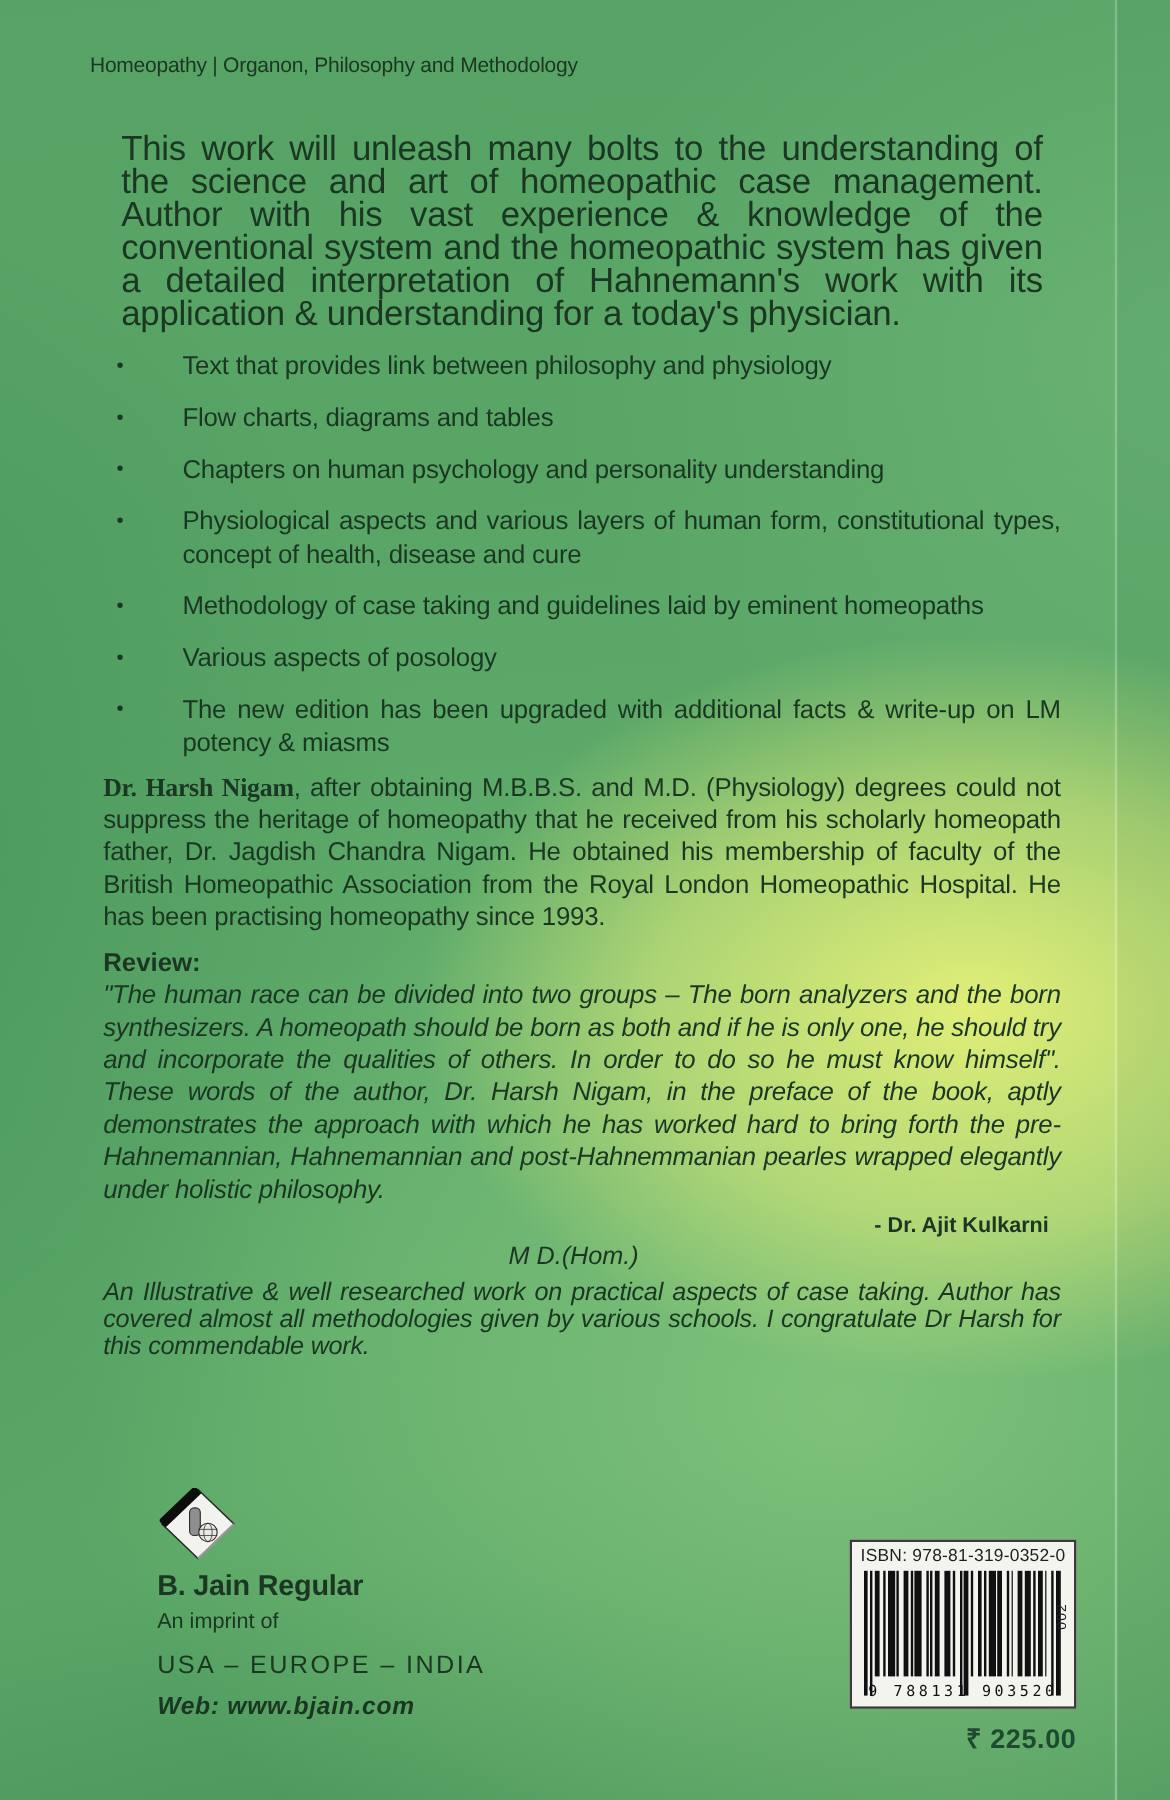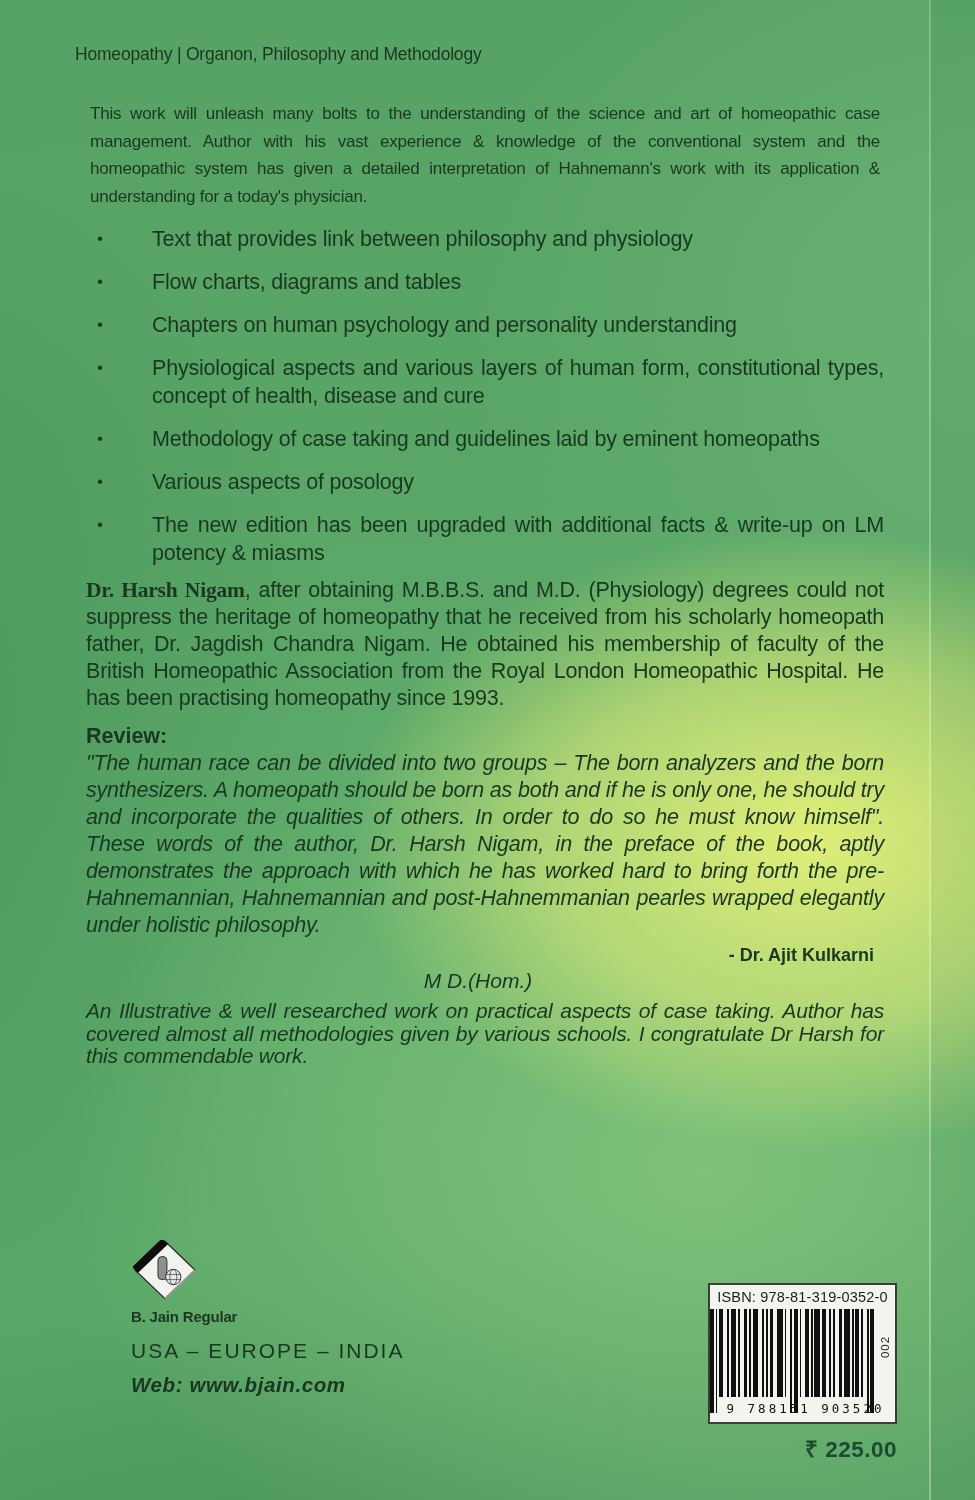--- a/index.html
+++ b/index.html
@@ -25,49 +25,49 @@
       radial-gradient(ellipse 950px 520px at 28% 108%, rgba(28,108,60,0.22) 0%, rgba(28,108,60,0) 62%),
       linear-gradient(175deg,#57a365 0%,#58a566 28%,#60ac6b 55%,#5ca968 80%,#549e62 100%);
   }
   .crease{position:absolute;left:929px;top:0;width:2px;height:100%;
     background:linear-gradient(rgba(255,255,255,0.22),rgba(255,255,255,0.30));}
   .right-strip{position:absolute;left:931px;right:0;top:0;bottom:0;background:rgba(18,78,44,0.06);}
 
   .cat-header{position:absolute;left:75px;top:44px;font-size:17.5px;letter-spacing:-0.2px;}
 
   .main{position:absolute;left:86px;top:96px;width:798px;}
-  .intro{margin:4px;font-size:17px;line-height:27.5px;text-align:justify;letter-spacing:-0.2px;}
+  .intro{margin:15px;font-size:29px;line-height:27.5px;text-align:justify;letter-spacing:-0.2px;}
 
   .bullets{margin-top:12px;}
   .bullet{display:flex;margin-top:15px;}
   .bullet .dot{flex:0 0 55px;padding-left:11px;font-size:17px;line-height:28px;}
   .bullet .btext{flex:1;font-size:21.5px;line-height:28px;text-align:justify;letter-spacing:-0.2px;}
 
   .bio{margin:10px 0 0 0;font-size:21.5px;line-height:27px;text-align:justify;letter-spacing:-0.2px;}
   .bio b{font-weight:bold;font-family:Liberation Serif, serif;}
 
   .review-heading{margin-top:10px;font-size:21.5px;font-weight:bold;line-height:28px;}
   .review-quote{margin:0;font-size:21.5px;font-style:italic;line-height:27px;text-align:justify;letter-spacing:-0.2px;}
   .sig{text-align:right;font-size:18px;font-weight:bold;line-height:26px;margin-right:10px;margin-top:3px;}
   .sig-title{text-align:center;font-size:21px;font-style:italic;line-height:26px;margin-right:14px;}
   .quote2{margin:6px 0 0 0;font-size:21px;font-style:italic;line-height:22.5px;text-align:justify;letter-spacing:-0.2px;}
   .sig2{text-align:right;font-size:22px;font-weight:bold;line-height:26px;margin-right:16px;margin-top:4px;}
 
   .publisher{position:absolute;left:131px;top:1240px;}
   .logo{margin-left:2px;display:block;}
-  .pub-imprint{font-size:15px;font-weight:bold;margin-top:8px;letter-spacing:-0.2px;}
+  .pub-imprint{font-size:24px;font-weight:bold;margin-top:8px;letter-spacing:-0.2px;}
   .pub-imprint-of{font-size:18px;margin-top:5px;}
   .pub-company{font-size:21.5px;font-weight:bold;margin-top:11px;letter-spacing:1.4px;}
   .pub-regions{font-size:21px;margin-top:14px;letter-spacing:2px;}
   .pub-web{font-size:20.5px;font-weight:bold;margin-top:10px;letter-spacing:0.6px;font-style:italic;}
 
   .barcode-box{position:absolute;left:708px;top:1283px;width:189px;height:141px;
     background:#f4f4ef;border:2px solid #3c3c3c;box-sizing:border-box;}
   .isbn{font-size:14.5px;color:#1e1e1e;text-align:center;margin-top:4px;letter-spacing:0.2px;}
-  .bars{position:relative;margin:4px auto 0 auto;width:166px;height:108px;padding-left:25px;}
+  .bars{position:relative;margin:4px auto 0 auto;width:166px;height:108px;}
   .bars .bar{position:absolute;top:0;background:#101010;}
   .bar-digits{position:absolute;left:0;right:0;bottom:1px;text-align:center;
     font-size:12.5px;color:#111;letter-spacing:3px;background:transparent;
     font-family:"DejaVu Sans Mono","Liberation Mono",monospace;}
   .side-code{position:absolute;right:-1px;top:56px;transform:rotate(-90deg);transform-origin:center;
     font-size:11.5px;color:#222;letter-spacing:1px;}
   .price{position:absolute;left:708px;top:1433px;width:189px;text-align:right;
     font-size:22.5px;font-weight:600;color:var(--price-green,#1d4a30);letter-spacing:0.5px;}
 </style>
 </head>
@@ -128,20 +128,21 @@
       <polygon points="50,2 97,47 50,92 3,47" fill="#f2f2ee" stroke="#2a2a2a" stroke-width="2"></polygon>
       <line x1="50" y1="2" x2="3" y2="47" stroke="#0d0d0d" stroke-width="13"></line>
       <line x1="97" y1="47" x2="50" y2="92" stroke="#9a9a9a" stroke-width="3"></line>
       <rect x="39" y="26" width="14" height="36" rx="6" fill="#8f8f8f" stroke="#2e2e2e" stroke-width="1.5"></rect>
       <circle cx="63" cy="58" r="12" fill="#e8e8e4" stroke="#2e2e2e" stroke-width="1.5"></circle>
       <ellipse cx="63" cy="58" rx="5.5" ry="12" fill="none" stroke="#2e2e2e" stroke-width="1"></ellipse>
       <line x1="51" y1="54" x2="75" y2="54" stroke="#2e2e2e" stroke-width="1"></line>
       <line x1="51" y1="62" x2="75" y2="62" stroke="#2e2e2e" stroke-width="1"></line>
     </svg>
     <div class="pub-imprint">B. Jain Regular</div>
+    <div class="pub-imprint-of">An imprint of</div>
     <div class="pub-regions">USA – EUROPE – INDIA</div>
     <div class="pub-web">Web: www.bjain.com</div>
   </div>
 
   <div class="barcode-box">
     <div class="isbn">ISBN: 978-81-319-0352-0</div>
     <div class="bars" id="bars">
         <div class="bar" style="left: 160.404px; width: 3.73034px; height: 104px;"></div>
         <div class="bar" style="left: 156.674px; width: 1.86517px; height: 104px;"></div>
         <div class="bar" style="left: 151.079px; width: 1.86517px; height: 88px;"></div>

